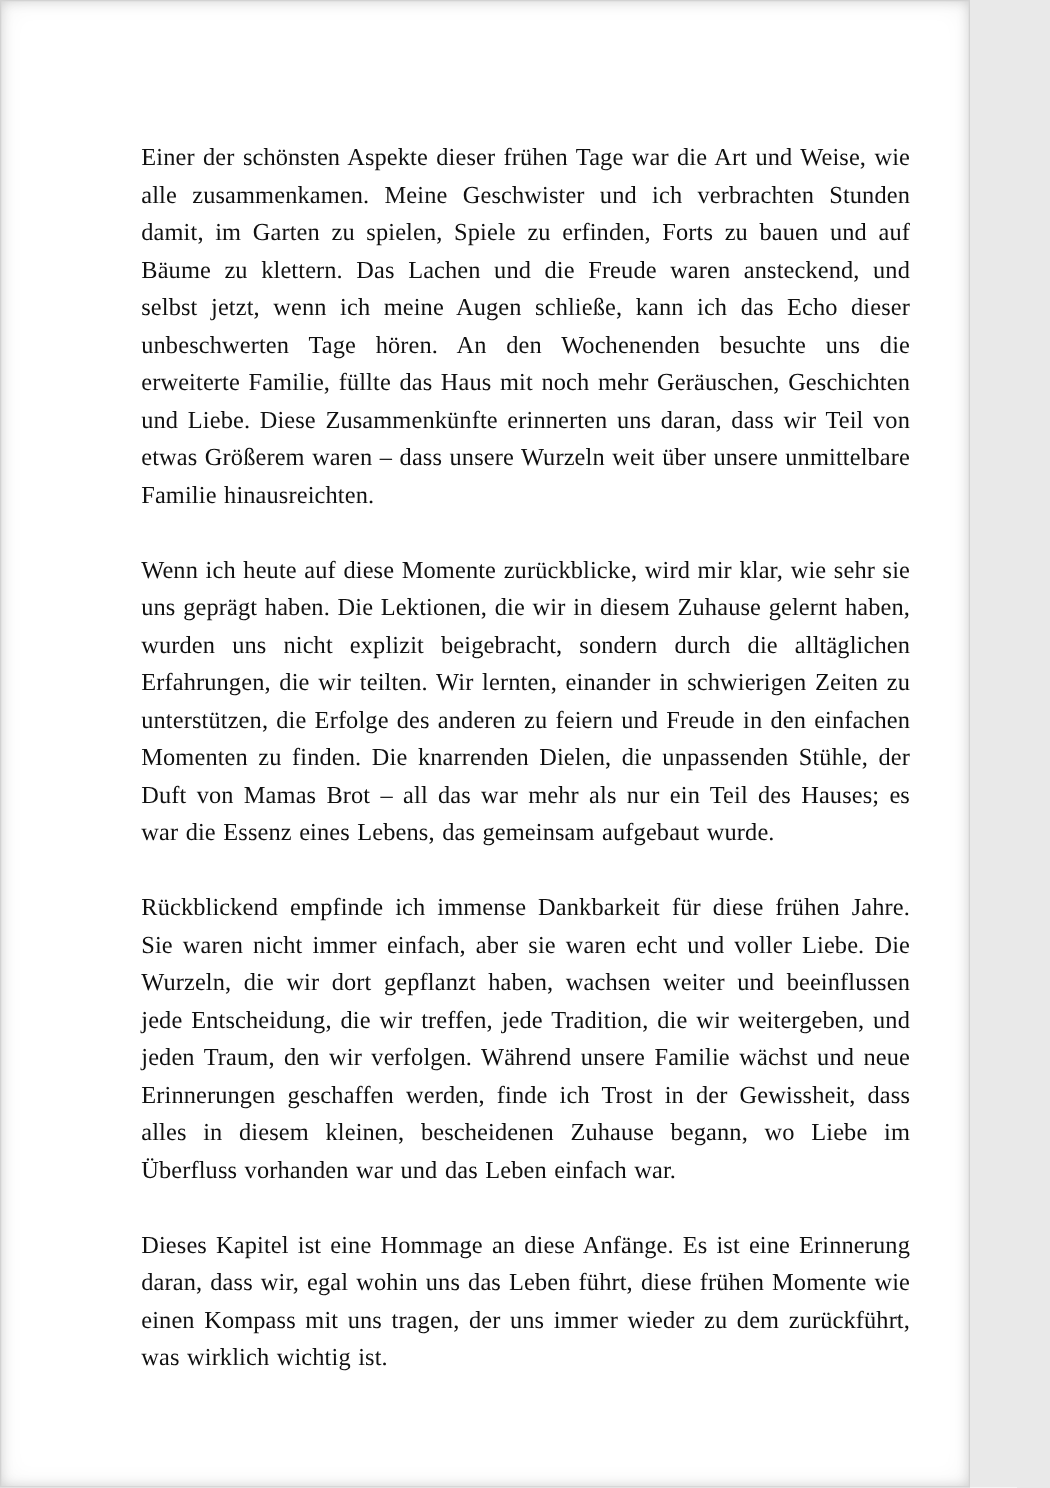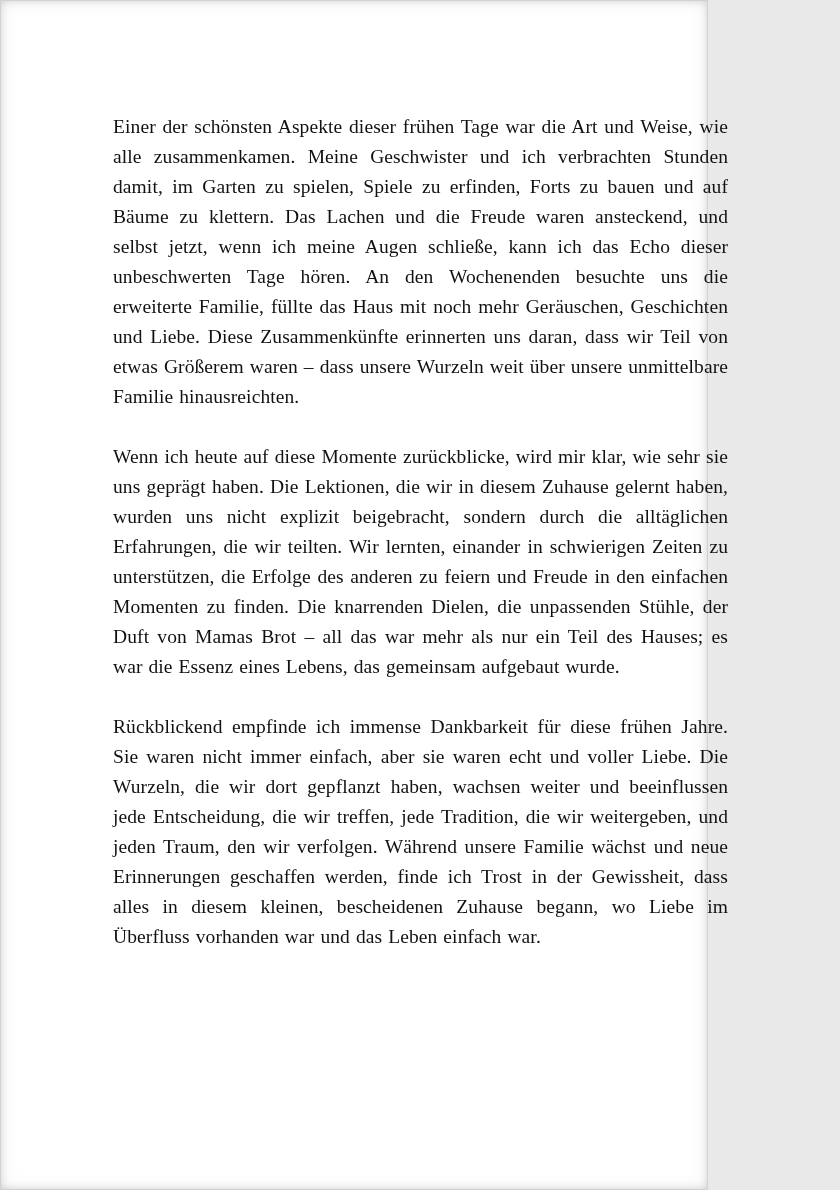--- a/index.html
+++ b/index.html
@@ -8,21 +8,21 @@
   }
   body {
     width: 840px;
     height: 1190px;
     background: #e9e9e9;
     font-family: "Liberation Serif", "DejaVu Serif", serif;
     overflow: hidden;
   }
   .page {
     position: relative;
-    width: 708px;
+    width: 776px;
     height: 1190px;
     background: #ffffff;
     box-sizing: border-box;
     
     box-shadow:
       inset 0 0 0 1px #d2d2d2,
       inset 0 0 10px rgba(0,0,0,0.18),
       inset 0 0 22px rgba(0,0,0,0.06);
   }
   .text-block {
@@ -46,14 +46,15 @@
   }
 </style>
 </head>
 <body>
 
 <div class="page">
   <div class="text-block">
     <p>Einer der schönsten Aspekte dieser frühen Tage war die Art und Weise, wie alle zusammenkamen. Meine Geschwister und ich verbrachten Stunden damit, im Garten zu spielen, Spiele zu erfinden, Forts zu bauen und auf Bäume zu klettern. Das Lachen und die Freude waren ansteckend, und selbst jetzt, wenn ich meine Augen schließe, kann ich das Echo dieser unbeschwerten Tage hören. An den Wochenenden besuchte uns die erweiterte Familie, füllte das Haus mit noch mehr Geräuschen, Geschichten und Liebe. Diese Zusammenkünfte erinnerten uns daran, dass wir Teil von etwas Größerem waren – dass unsere Wurzeln weit über unsere unmittelbare Familie hinausreichten.</p>
     <p>Wenn ich heute auf diese Momente zurückblicke, wird mir klar, wie sehr sie uns geprägt haben. Die Lektionen, die wir in diesem Zuhause gelernt haben, wurden uns nicht explizit beigebracht, sondern durch die alltäglichen Erfahrungen, die wir teilten. Wir lernten, einander in schwierigen Zeiten zu unterstützen, die Erfolge des anderen zu feiern und Freude in den einfachen Momenten zu finden. Die knarrenden Dielen, die unpassenden Stühle, der Duft von Mamas Brot – all das war mehr als nur ein Teil des Hauses; es war die Essenz eines Lebens, das gemeinsam aufgebaut wurde.</p>
     <p>Rückblickend empfinde ich immense Dankbarkeit für diese frühen Jahre. Sie waren nicht immer einfach, aber sie waren echt und voller Liebe. Die Wurzeln, die wir dort gepflanzt haben, wachsen weiter und beeinflussen jede Entscheidung, die wir treffen, jede Tradition, die wir weitergeben, und jeden Traum, den wir verfolgen. Während unsere Familie wächst und neue Erinnerungen geschaffen werden, finde ich Trost in der Gewissheit, dass alles in diesem kleinen, bescheidenen Zuhause begann, wo Liebe im Überfluss vorhanden war und das Leben einfach war.</p>
+    <p>Dieses Kapitel ist eine Hommage an diese Anfänge. Es ist eine Erinnerung daran, dass wir, egal wohin uns das Leben führt, diese frühen Momente wie einen Kompass mit uns tragen, der uns immer wieder zu dem zurückführt, was wirklich wichtig ist.</p>
   </div>
 </div>
 
 </body></html>

